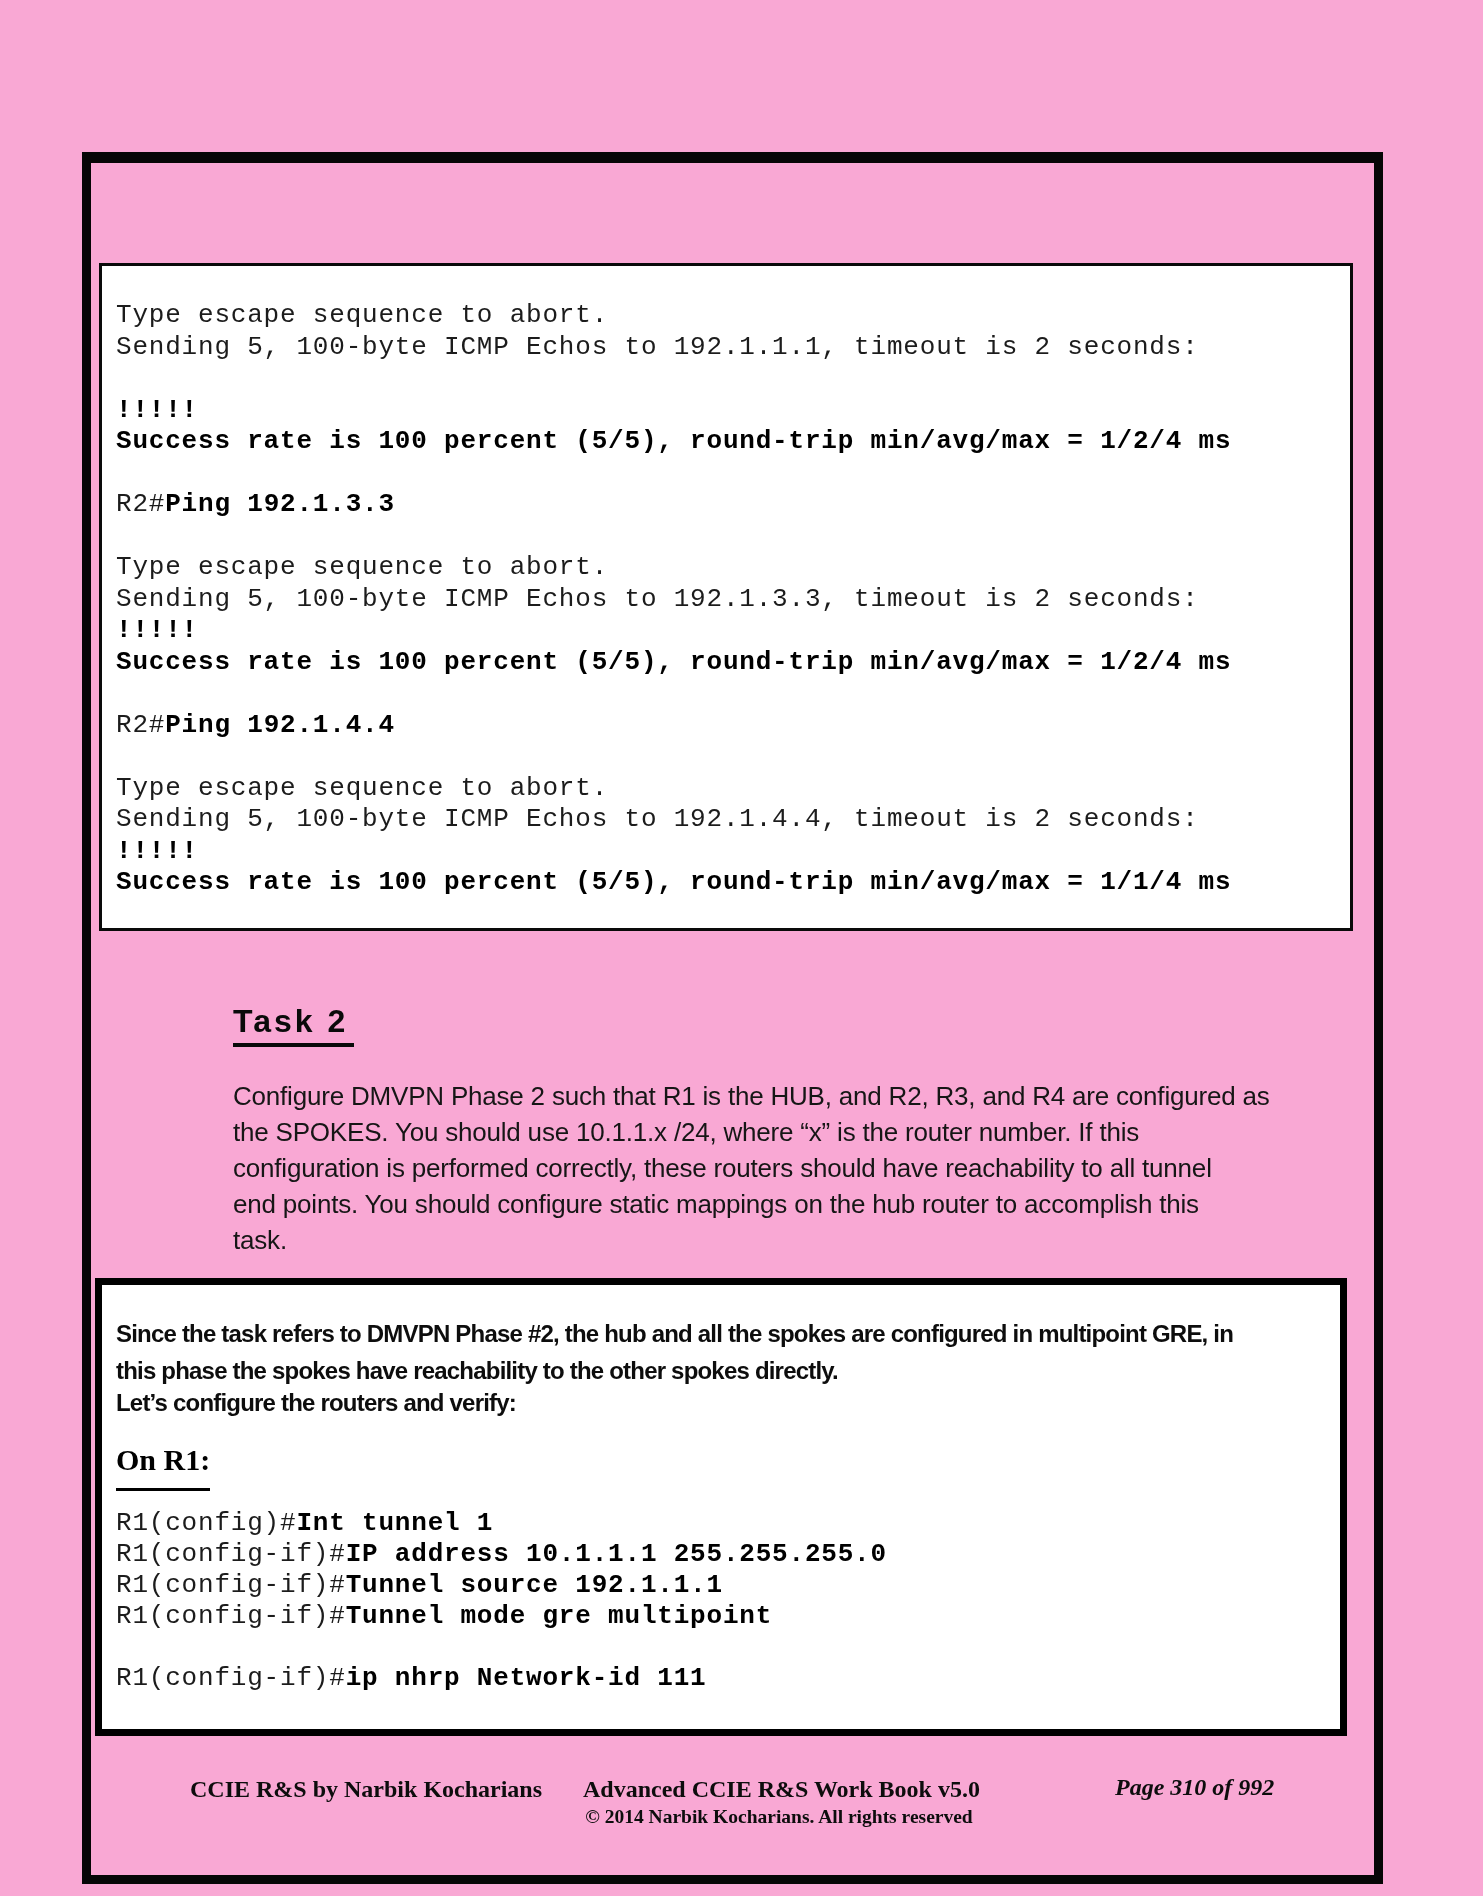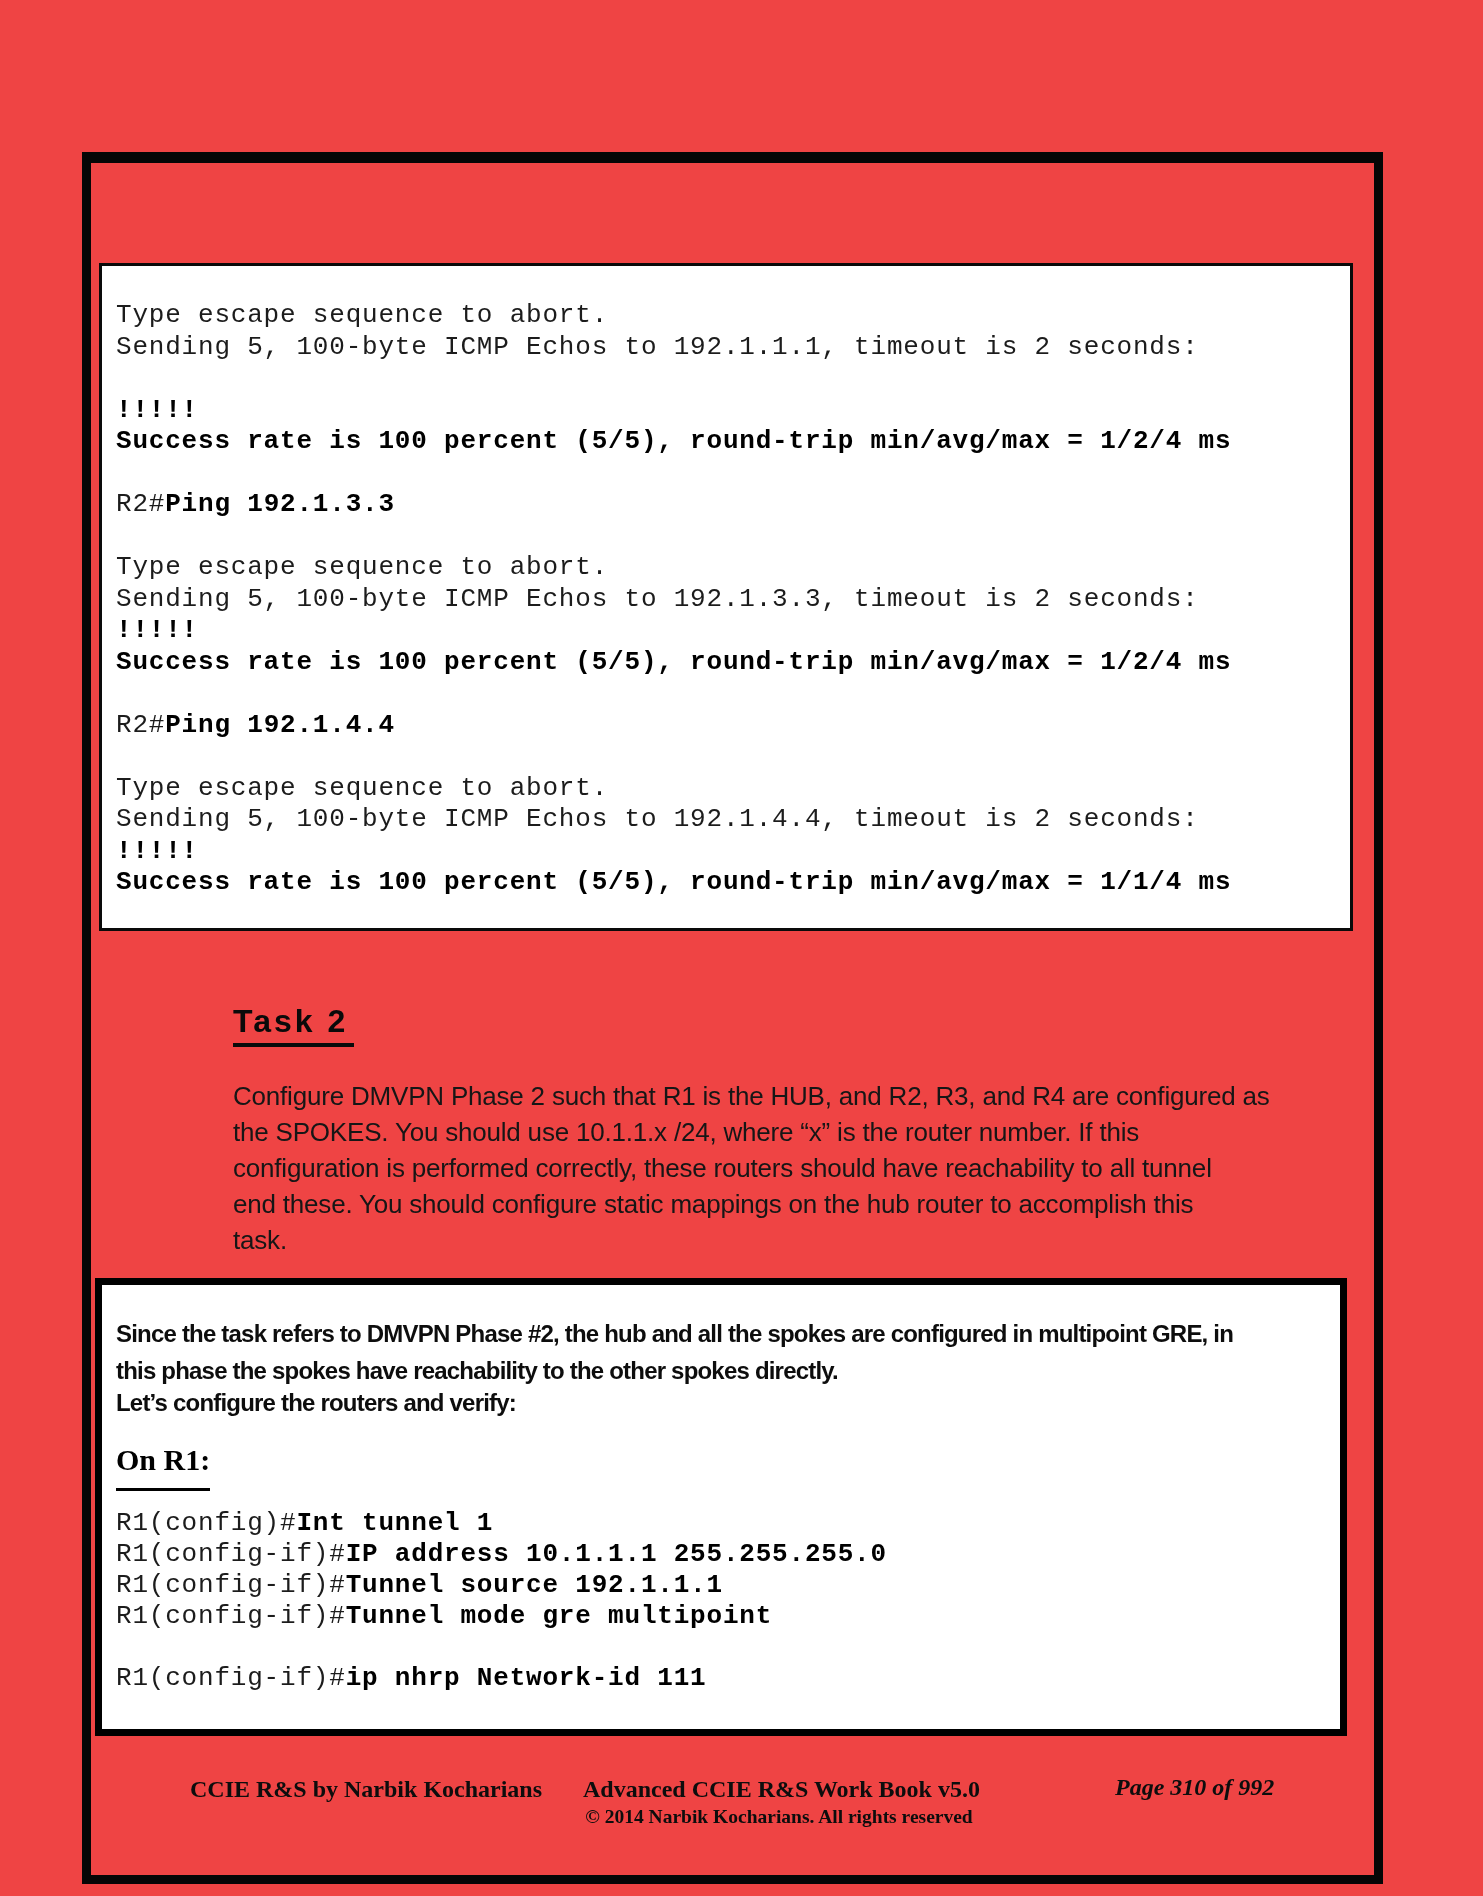--- a/index.html
+++ b/index.html
@@ -1,19 +1,19 @@
 <!DOCTYPE html>
 <html><head>
 <meta charset="utf-8">
 <title>CCIE Workbook Page</title>
 <style>
   * { margin:0; padding:0; box-sizing:border-box; }
   html,body { background:#ffffff; }
   .page {
-    position:relative; width:1483px; height:1896px; background:#ef4444;
+    position:relative; width:1483px; height:1896px; background:#f9a8d4;
     font-family:"Liberation Sans", sans-serif; color:#111; overflow:hidden;
   }
   .frame {
     position:absolute; left:82px; top:152px; width:1301px; height:1732px;
     border:9px solid #060606; border-top-width:11px;
   }
   
   .terminal-box {
     position:absolute; left:99px; top:263px; width:1254px; height:668px;
     border:3px solid #0a0a0a; background:#fff;
@@ -109,21 +109,21 @@
       <div class="t-line"><span class="t-bold">!!!!!</span></div>
       <div class="t-line"><span class="t-bold">Success rate is 100 percent (5/5), round-trip min/avg/max = 1/1/4 ms</span></div>
     </div>
 
   <div class="task-heading">Task 2</div>
 
   <div class="task-desc" id="task-desc">
       <div class="desc-line"><span>Configure DMVPN Phase 2 such that R1 is the HUB, and R2, R3, and R4 are configured as</span></div>
       <div class="desc-line"><span>the SPOKES. You should use 10.1.1.x /24, where “x” is the router number. If this</span></div>
       <div class="desc-line"><span>configuration is performed correctly, these routers should have reachability to all tunnel</span></div>
-      <div class="desc-line"><span>end these. You should configure static mappings on the hub router to accomplish this</span></div>
+      <div class="desc-line"><span>end points. You should configure static mappings on the hub router to accomplish this</span></div>
       <div class="desc-line"><span>task.</span></div>
     </div>
 
   <div class="solution-box">
     <div id="note-lines">
         <div class="note-line"><span>Since the task refers to DMVPN Phase #2, the hub and all the spokes are configured in multipoint GRE, in</span></div>
         <div class="note-line"><span>this phase the spokes have reachability to the other spokes directly.</span></div>
       </div>
     <div class="action-line">Let’s configure the routers and verify:</div>
     <div class="device-heading">On R1:</div>

